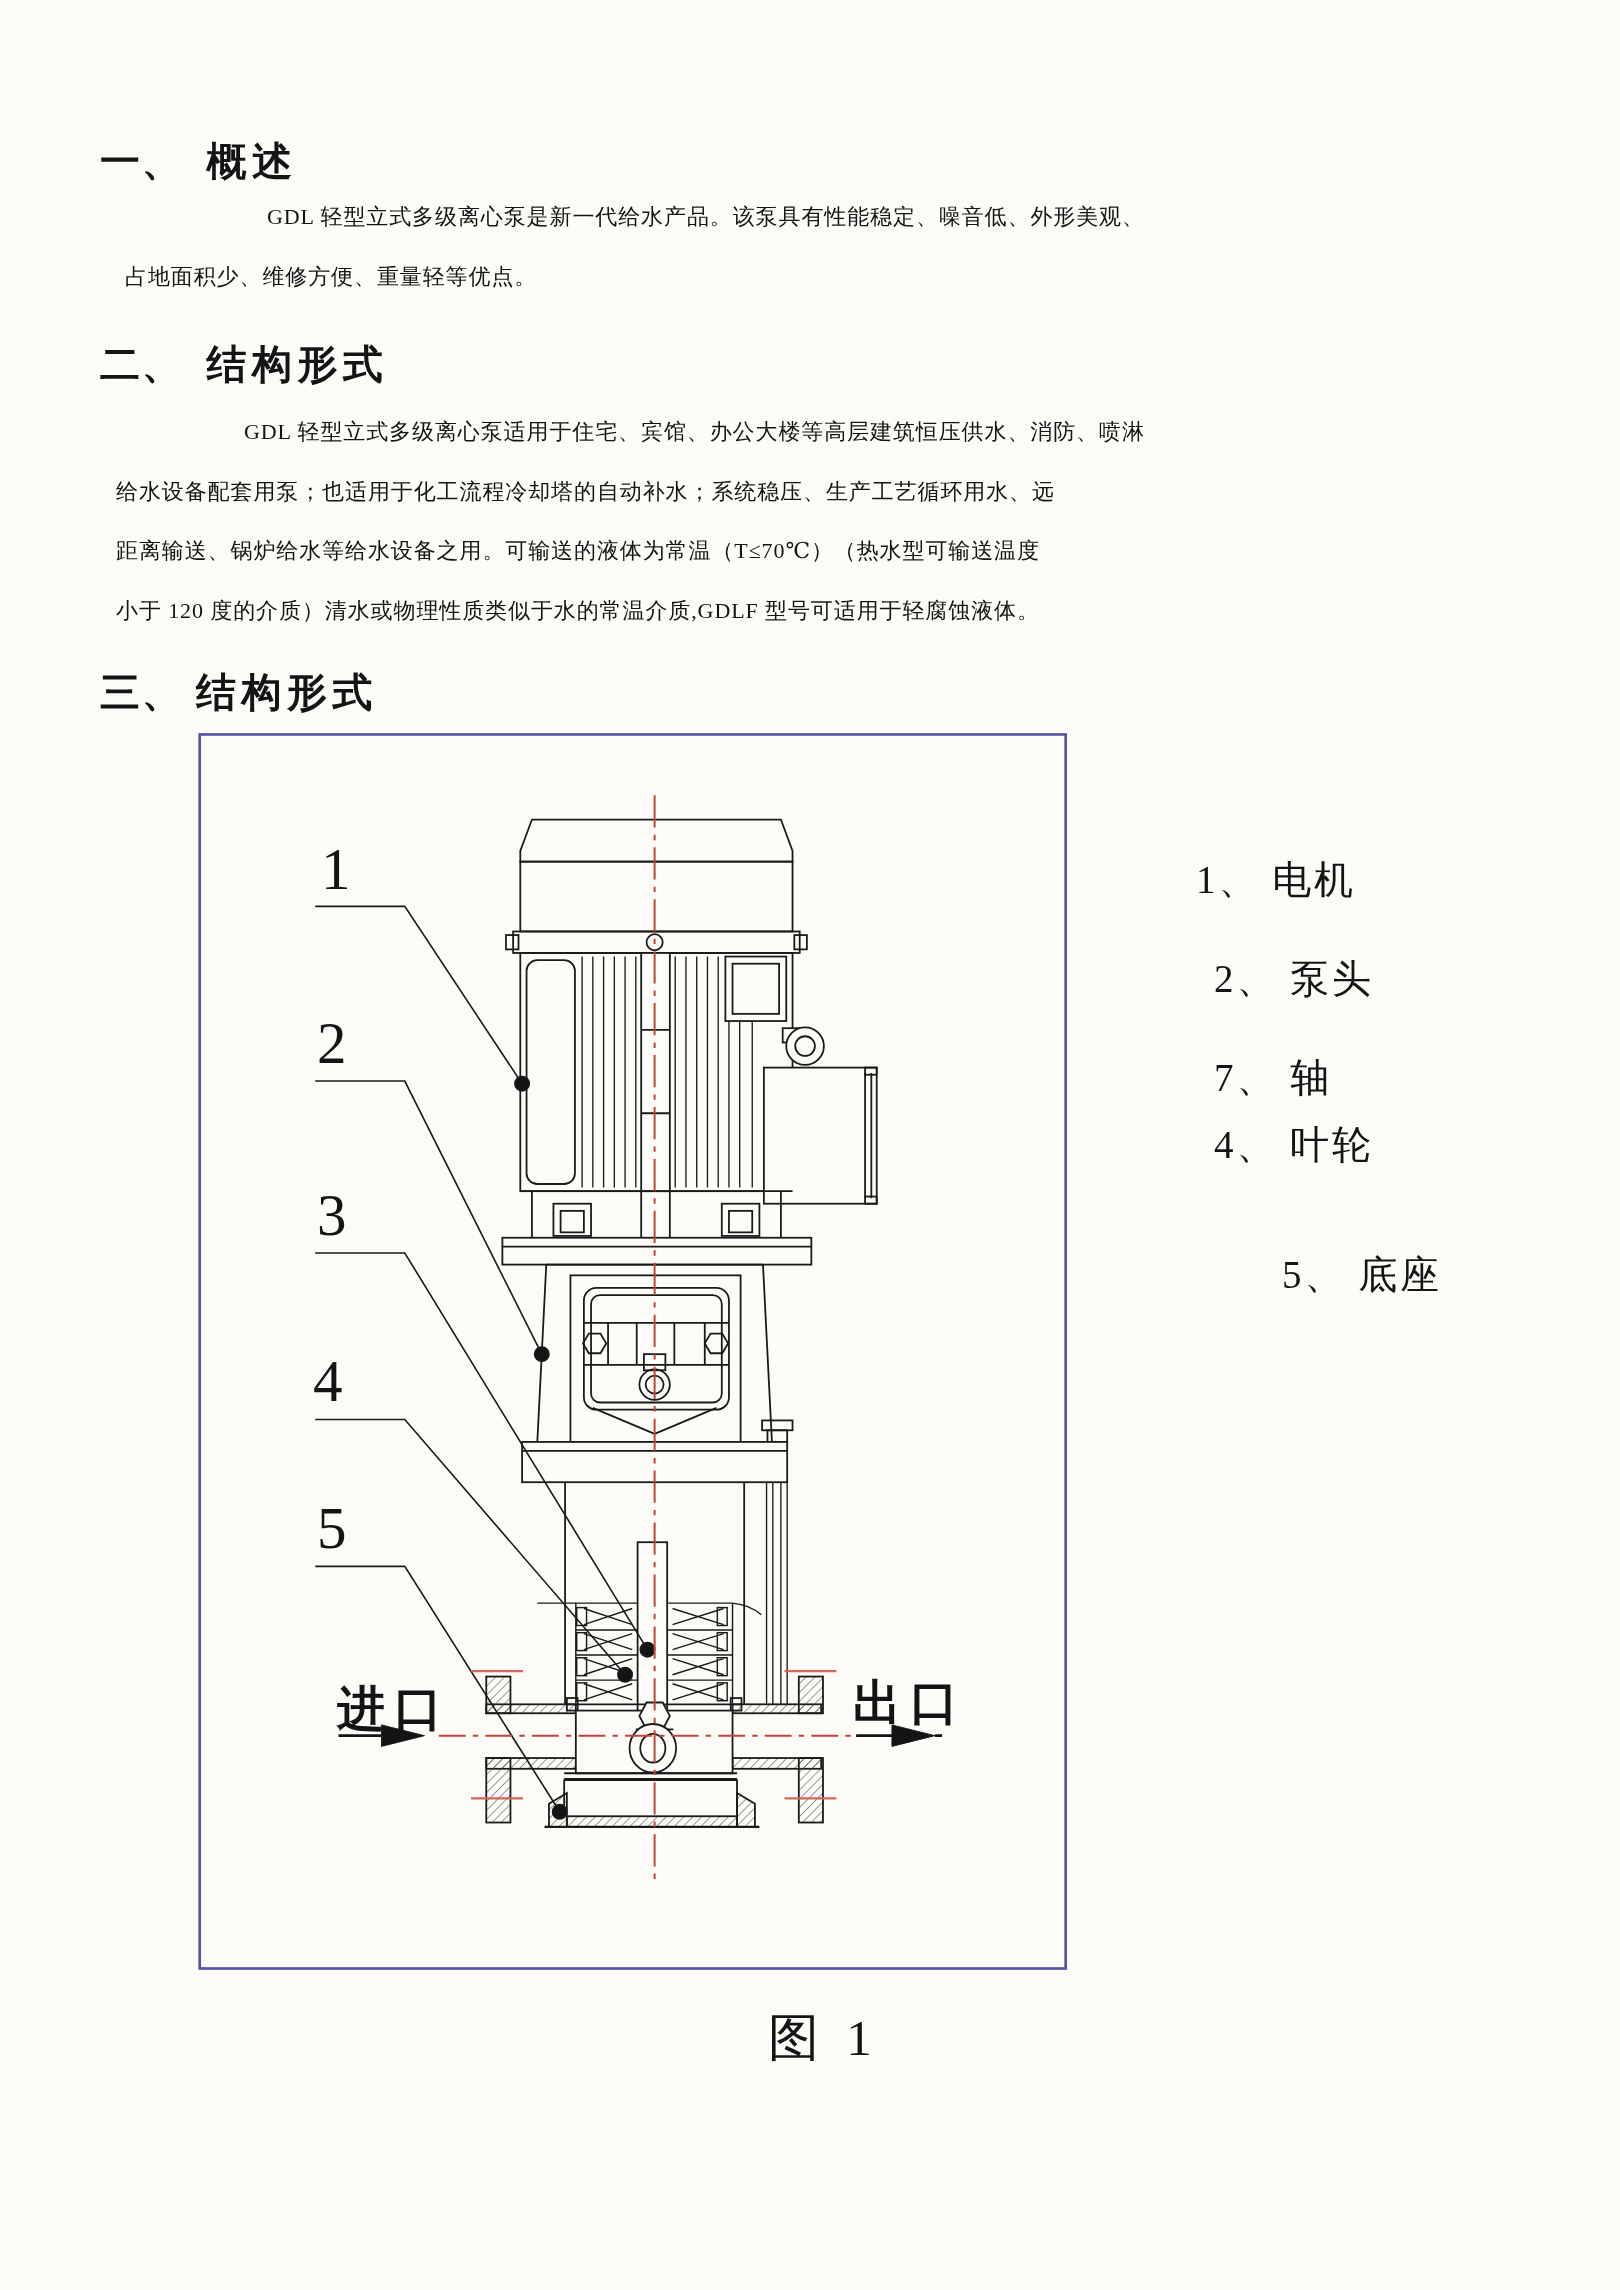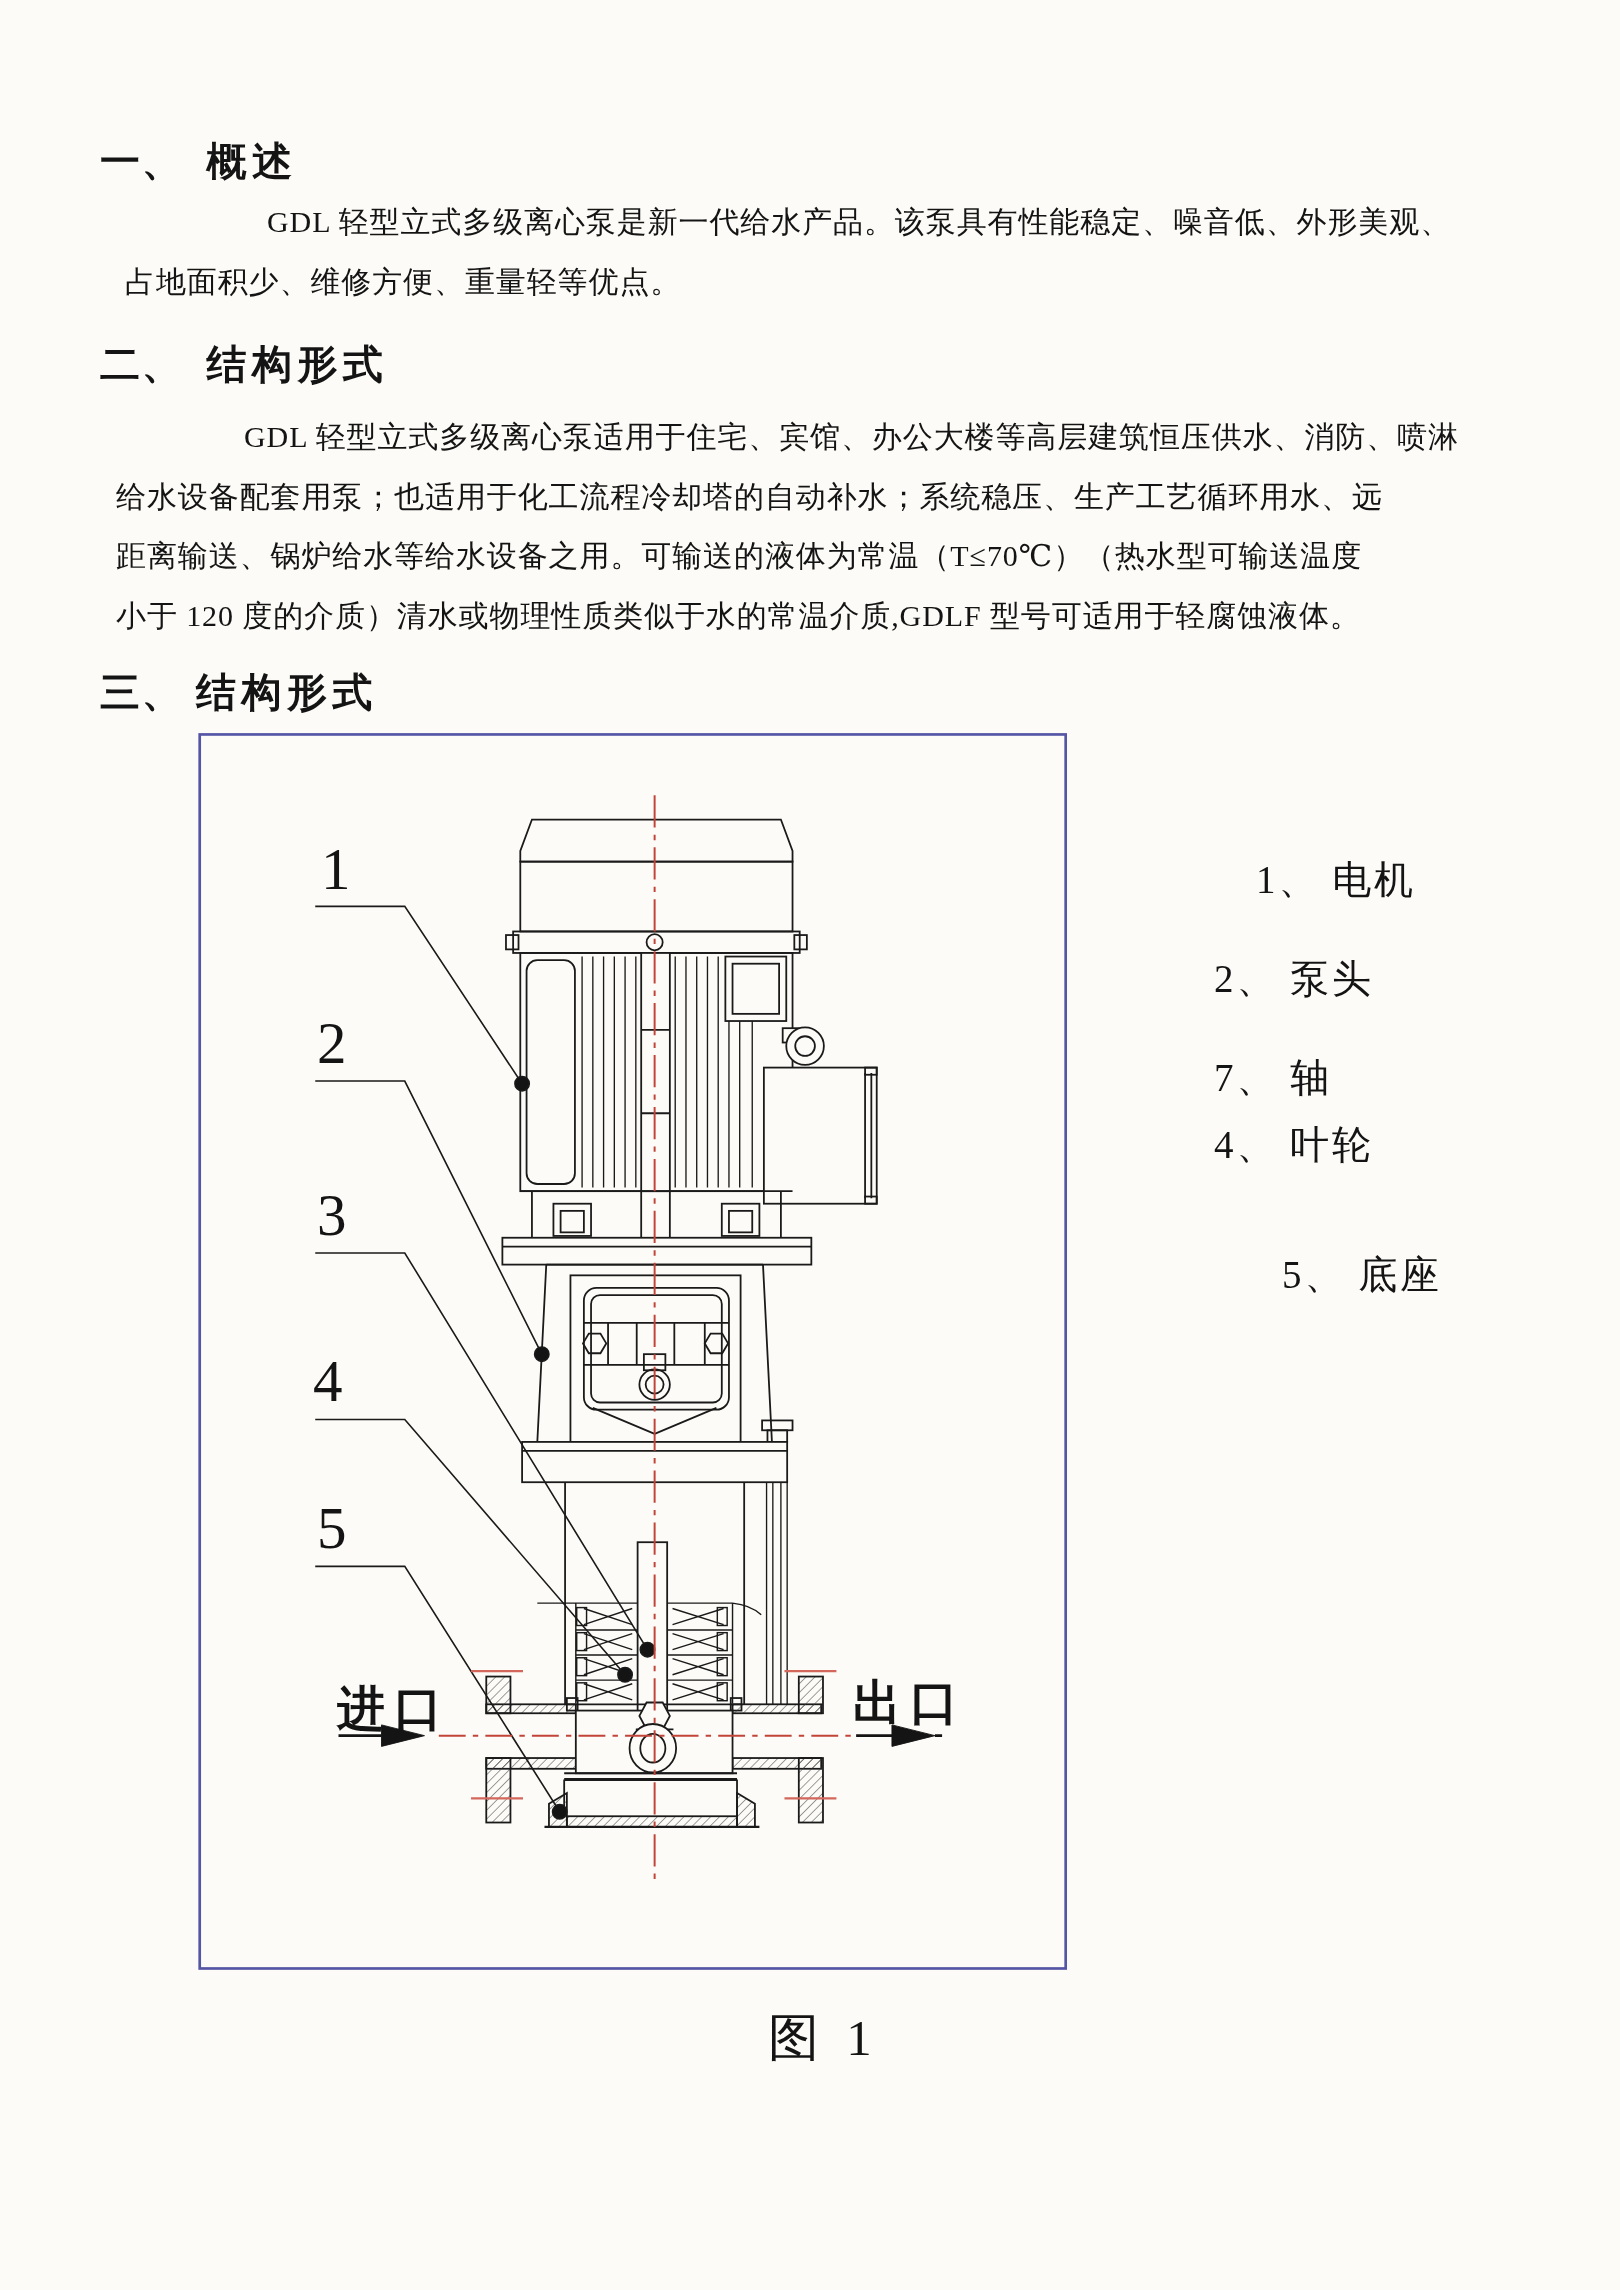--- a/index.html
+++ b/index.html
@@ -5,21 +5,21 @@
   html,body{margin:0;padding:0;}
   body{
     width:1620px;height:2291px;position:relative;
     background:#fcfbf7;
     font-family:"Liberation Serif","DejaVu Serif",serif;
     color:#141414;overflow:hidden;
   }
   .abs{position:absolute;white-space:nowrap;}
   .heading{font-size:40px;font-weight:bold;letter-spacing:1.8px;}
   .heading .h-title{margin-left:23px;letter-spacing:5.4px;}
-  .bodyline{font-size:30px;letter-spacing:0.9px;}
+  .bodyline{font-size:22px;letter-spacing:0.9px;}
   .callout-num{font-size:59px;line-height:1;font-weight:400;}
   .legend-item{font-size:39px;letter-spacing:2.7px;}
   .port-label{font-size:48px;font-weight:bold;letter-spacing:9px;}
   .fig-caption{font-size:51px;letter-spacing:7.2px;}
   svg{position:absolute;left:0;top:0;}
 </style>
 </head>
 <body style="background: rgb(252, 251, 247);">
 
 <div class="abs heading" style="left:100px;top:134px;">
@@ -201,21 +201,21 @@
     <polygon points="996,1926 1044,1938 996,1950"></polygon>
   </g>
 </svg>
 
 <div class="abs callout-num" style="left:321px;top:840px;">1</div>
 <div class="abs callout-num" style="left:317px;top:1014px;">2</div>
 <div class="abs callout-num" style="left:317px;top:1186px;">3</div>
 <div class="abs callout-num" style="left:313px;top:1352px;">4</div>
 <div class="abs callout-num" style="left:317px;top:1499px;">5</div>
 
-<div class="abs legend-item" style="left:1256px;top:853px;">1、 电机</div>
+<div class="abs legend-item" style="left:1196px;top:853px;">1、 电机</div>
 <div class="abs legend-item" style="left:1214px;top:952px;">2、 泵头</div>
 <div class="abs legend-item" style="left:1214px;top:1051px;">7、 轴</div>
 <div class="abs legend-item" style="left:1214px;top:1118px;">4、 叶轮</div>
 <div class="abs legend-item" style="left:1282px;top:1248px;">5、 底座</div>
 
 <div class="abs port-label" style="left:337px;top:1677px;">进口</div>
 <div class="abs port-label" style="left:853px;top:1671px;">出口</div>
 
 <div class="abs fig-caption" style="left:768px;top:2004px;">图 1</div>
 

